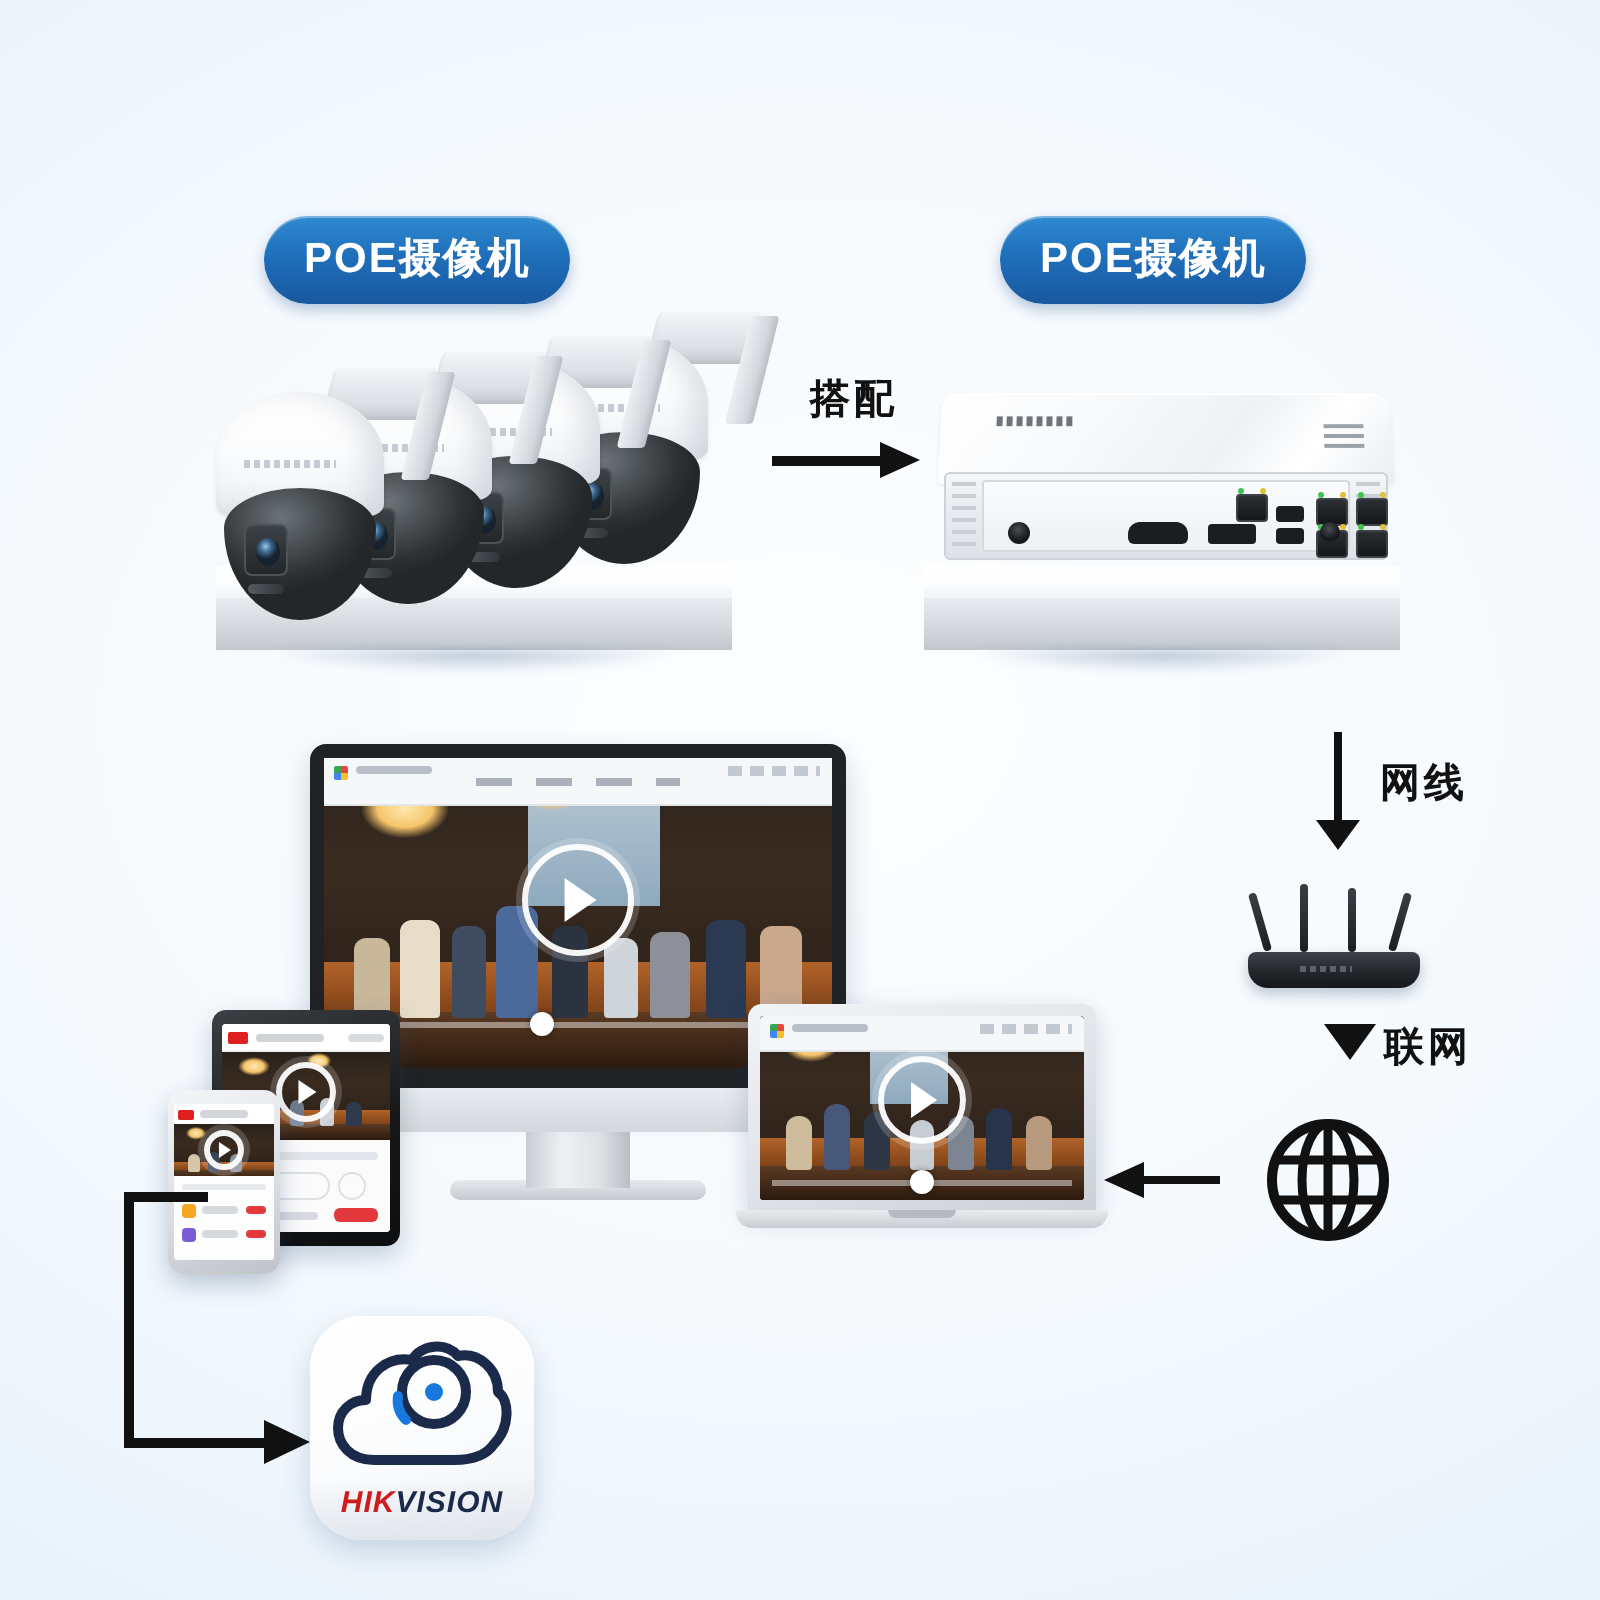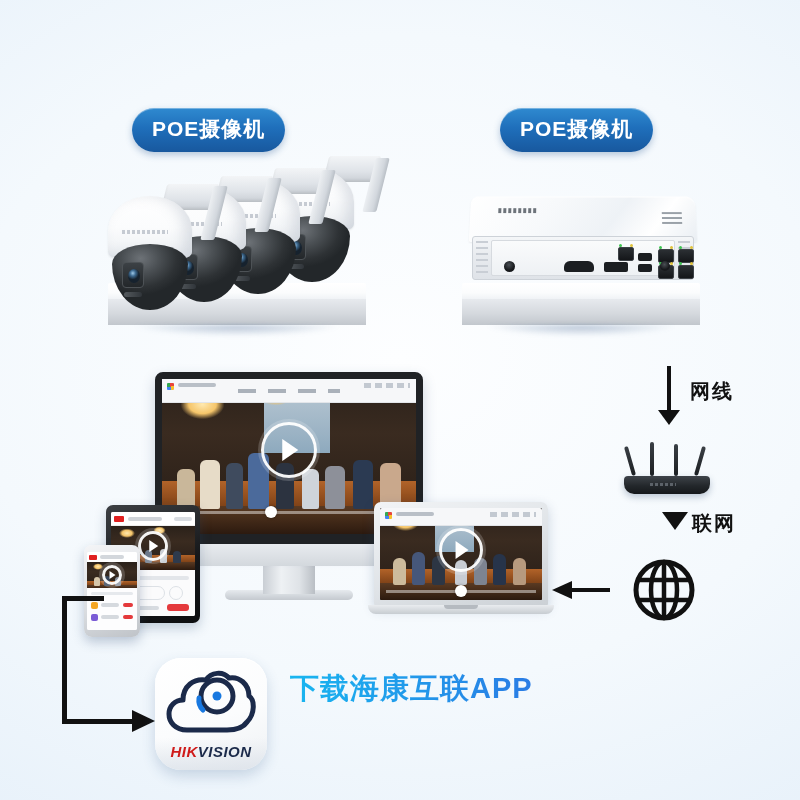--- a/index.html
+++ b/index.html
@@ -273,20 +273,27 @@
 </style>
 </head>
 <body>
 
 <div id="stage">
 
 
   <div class="badge" id="badge-cam">POE摄像机</div>
   <div class="badge" id="badge-nvr">POE摄像机</div>
 
+  <div id="pair-wrap">
+    <div id="pair-label">搭配</div>
+    <div id="pair-arrow">
+      <div class="shaft"></div>
+        <div class="head"></div>
+    </div>
+  </div>
 
   <div class="pedestal" id="ped-cam">
     <div class="top"></div>
       <div class="front"></div>
       <div class="shadow"></div>
   </div>
 
   <div id="cams">
     <div class="cam" style="left:0px;  top:30px; z-index:4;">
       <div class="bracket"></div>
@@ -567,16 +574,15 @@
         <path d="M38 40 A14 14 0 0 1 34 28" fill="none" stroke="#1878e0" stroke-width="5" stroke-linecap="round"></path>
       </svg>
     </div>
     <div class="sheen"></div>
     <div class="hik">
       <span class="r">HIK</span><span class="d">VISION</span>
     </div>
   </div>
 
   <div id="cta">
-    <div>下载海康互联APP</div>
   </div>
 
 </div>
 
 </body></html>

